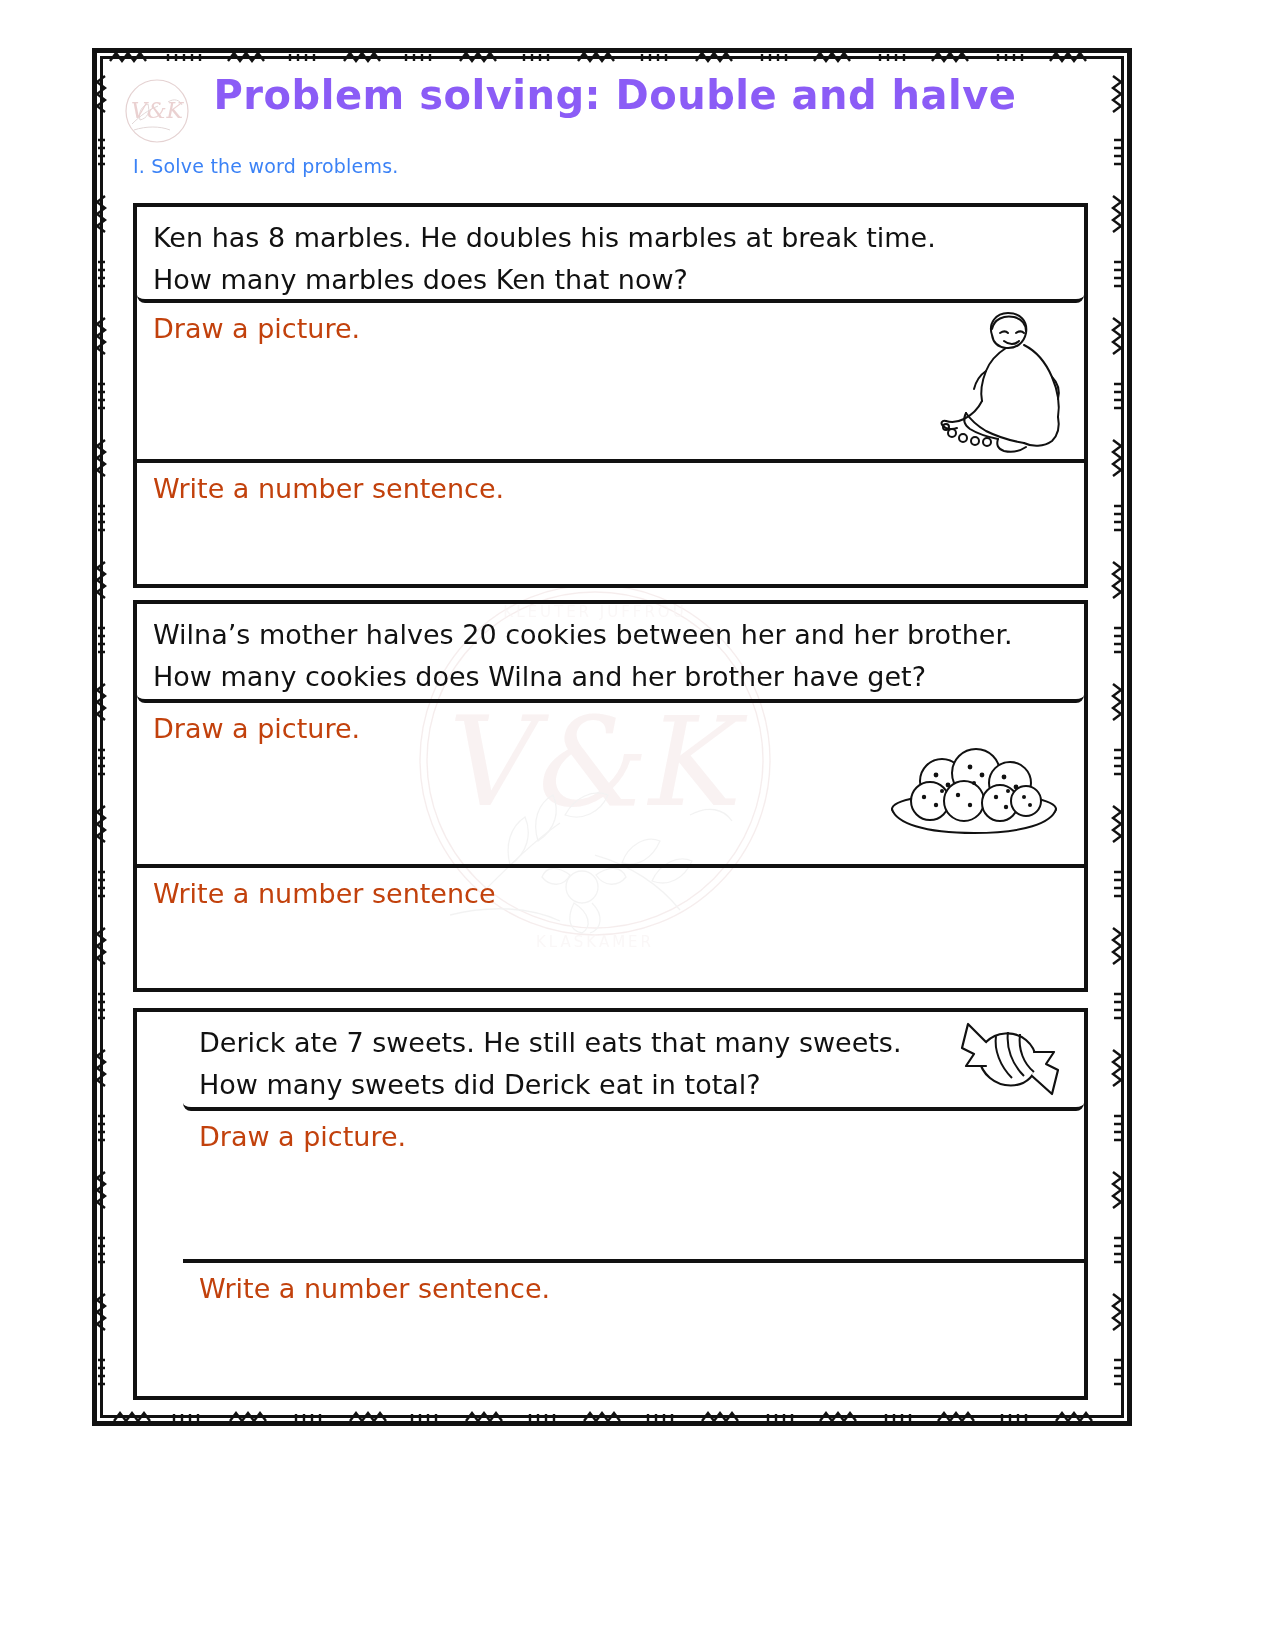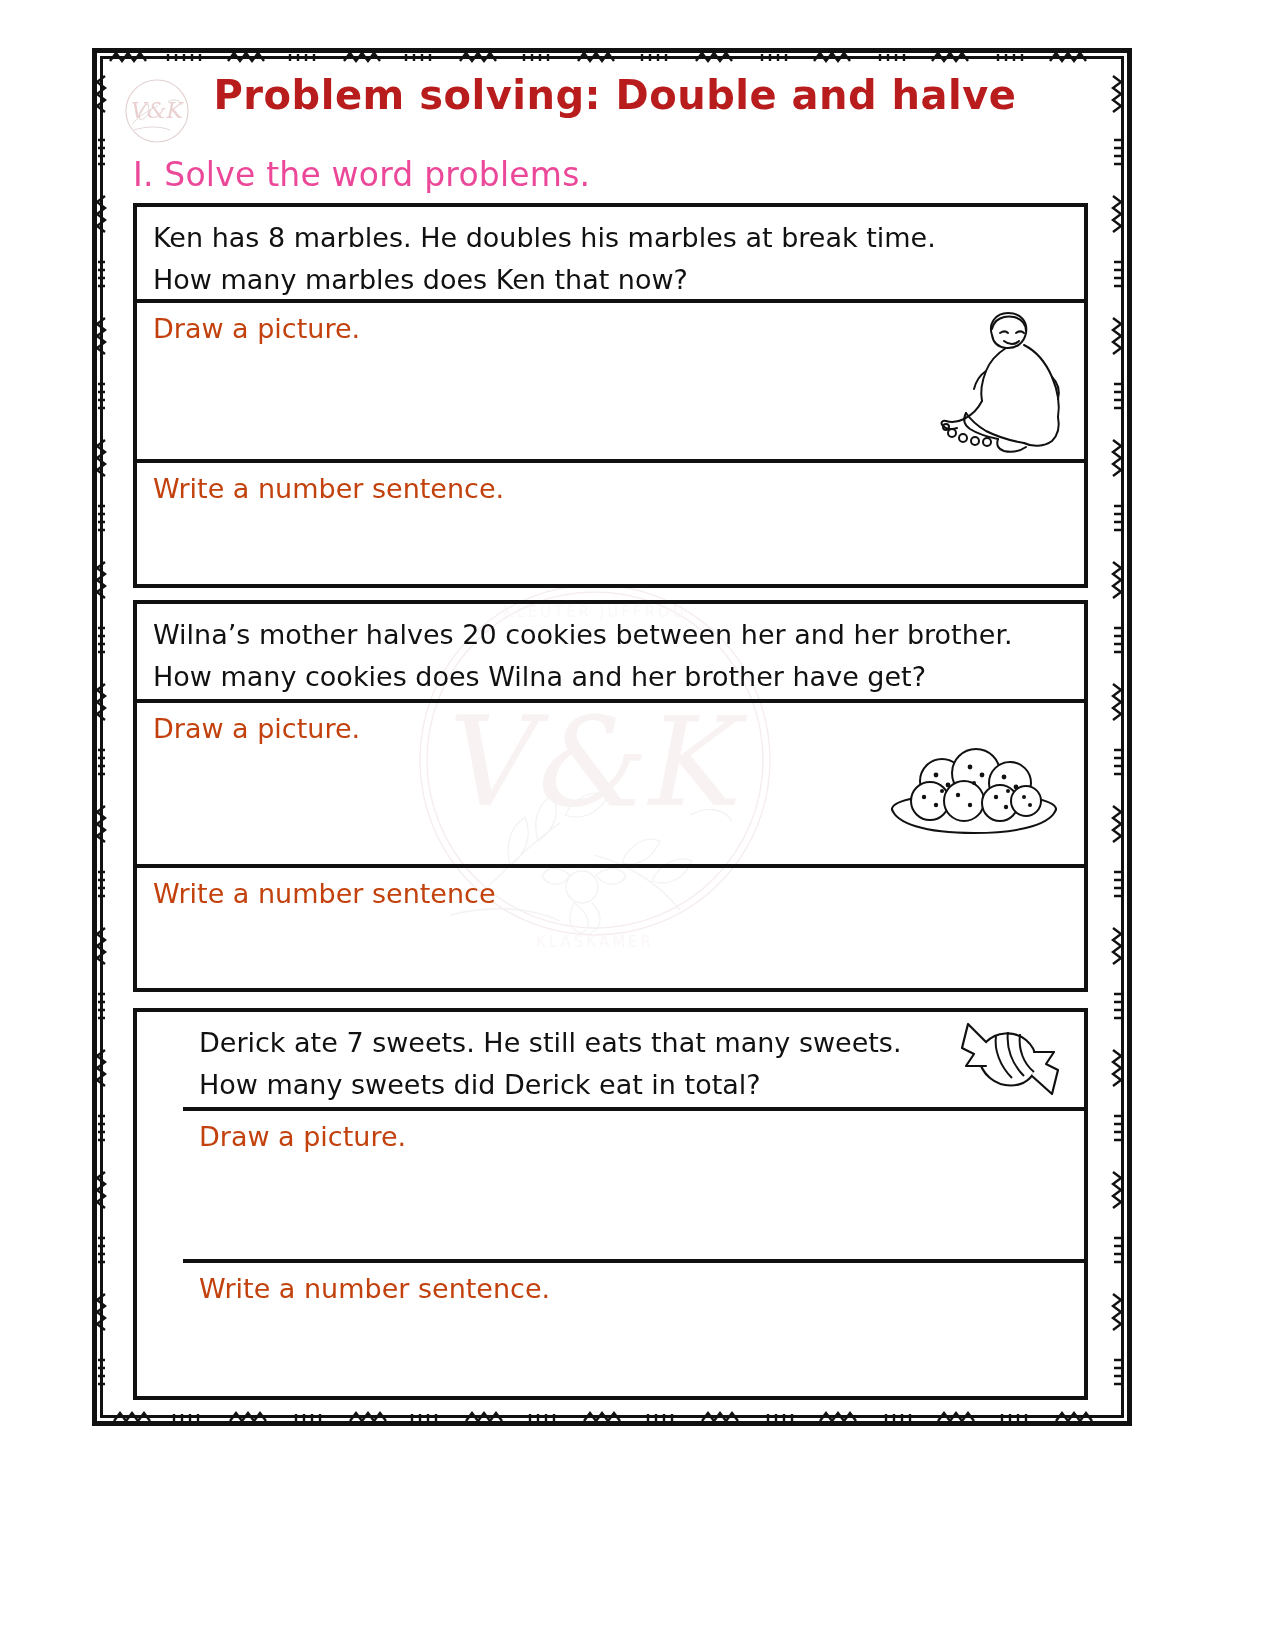--- a/index.html
+++ b/index.html
@@ -77,30 +77,30 @@
   .title {
     position: absolute;
     left: 140px;
     top: 72px;
     width: 950px;
     text-align: center;
     font-family: "DejaVu Sans", sans-serif;
     font-size: 40px;
     font-weight: bold;
     letter-spacing: 0.5px;
-    color: #b91c1c;
+    color: #8b5cf6;
     white-space: nowrap;
   }
 
   .instruction {
     position: absolute;
     left: 133px;
     top: 155px;
-    font-size: 33px;
-    color: #ec4899;
+    font-size: 19px;
+    color: #3b82f6;
     font-family: "DejaVu Sans", sans-serif;
     letter-spacing: 0.2px;
   }
 
   
   .problem {
     position: absolute;
     left: 133px;
     width: 955px;
     border: 4px solid #111;
@@ -113,20 +113,21 @@
 
   .band {
     box-sizing: border-box;
     border-bottom: 4px solid #111;
     position: relative;
   }
   .band:last-child { border-bottom: none; }
 
   .statement {
     padding: 10px 16px 8px 16px;
+    border-radius: 8px;
   }
   .statement .line {
     font-size: 27px;
     line-height: 42px;
     color: #111;
     white-space: nowrap;
   }
 
   .draw-label, .sentence-label {
     font-size: 27px;

